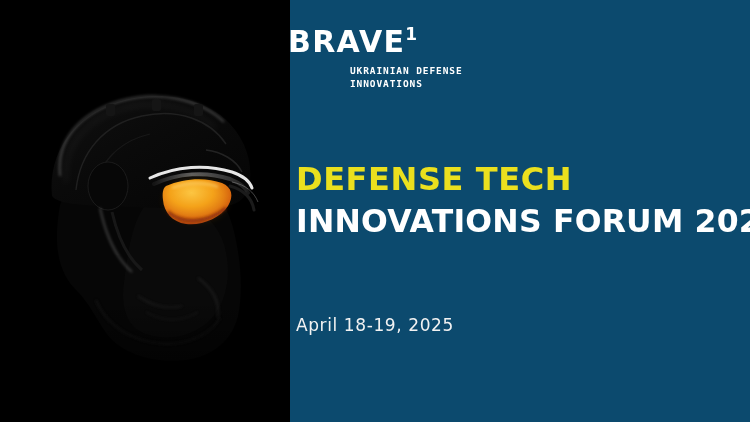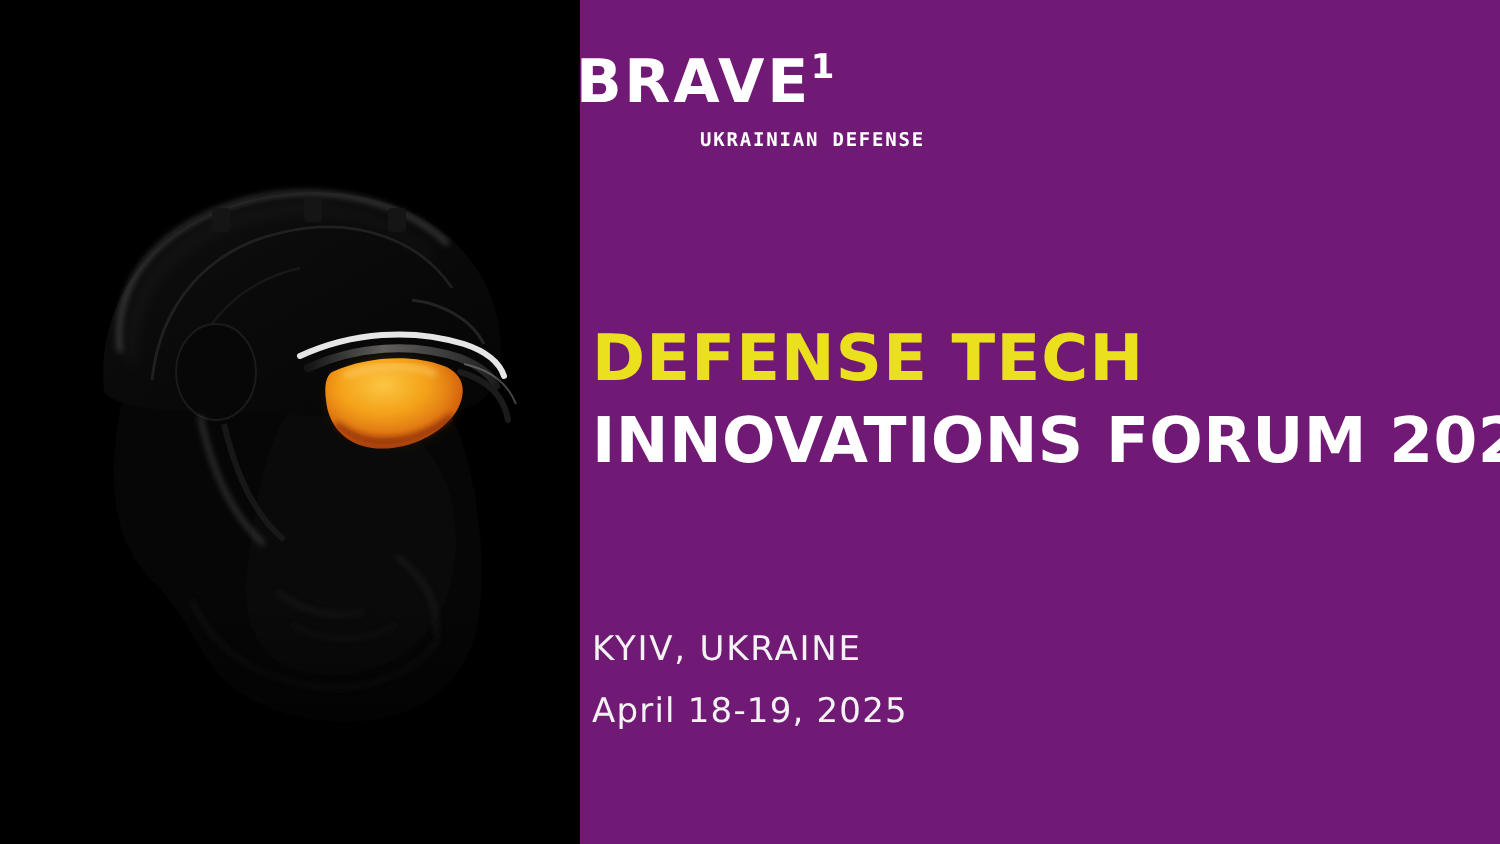--- a/index.html
+++ b/index.html
@@ -8,21 +8,21 @@
     background: #000000;
   }
   body {
     font-family: "Liberation Sans", sans-serif;
   }
 
   .poster {
     position: relative;
     width: 750px;
     height: 422px;
-    background: #701a75;
+    background: #0c4a6e;
     overflow: hidden;
   }
 
   
   .hero-art {
     position: absolute;
     left: 0;
     top: 0;
     width: 290px;
     height: 422px;
@@ -265,26 +265,26 @@
 
   <div class="logo-lockup">
     <span class="logo-wordmark"><span>BRAVE</span><span class="mark-sup">1</span></span>
 
     <div class="logo-sub">
       <span class="flag">
         <span class="flag-blue" style="background:#2B6CB5"></span>
         <span class="flag-yellow" style="background:#EDE41C"></span>
       </span>
       <span class="logo-sub-line">UKRAINIAN DEFENSE</span>
+      <span class="logo-sub-line">INNOVATIONS</span>
     </div>
   </div>
 
   <div class="headline">
     <span class="headline-line headline-line-1">DEFENSE TECH</span>
     <span class="headline-line headline-line-2">INNOVATIONS FORUM 2025</span>
   </div>
 
   <div class="event-details">
-    <span class="detail-line detail-location">KYIV, UKRAINE</span>
     <span class="detail-line detail-dates">April 18-19, 2025</span>
   </div>
 
 </div>
 
 </body></html>

